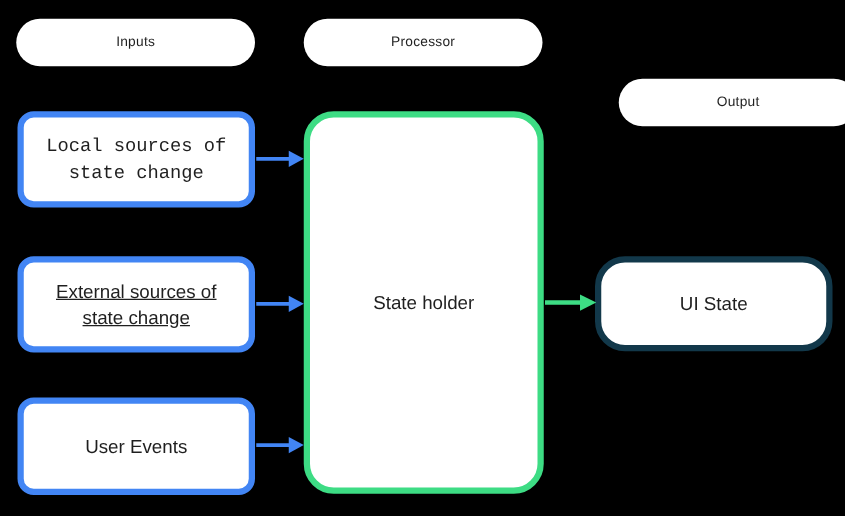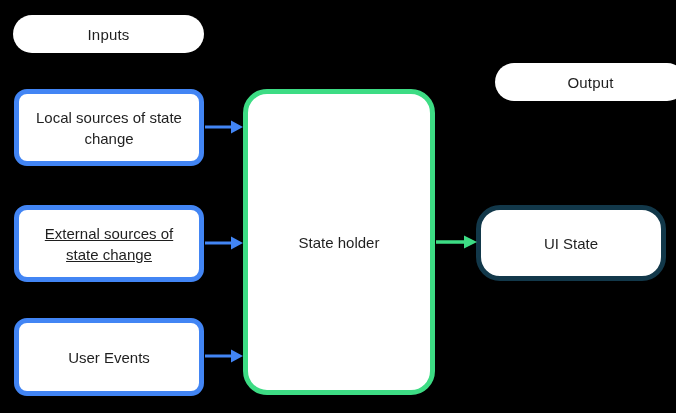--- a/index.html
+++ b/index.html
@@ -7,37 +7,37 @@
     position:relative;width:676px;height:413px;overflow:hidden;
     background:var(--background,#000);
     font-family:"Liberation Sans",sans-serif;
     color:var(--text,#1f1f1f);
   }
   .pill{
     position:absolute;top:15px;height:38px;width:191px;
     background:var(--box-fill,#fff);
     border-radius:19px;
     display:flex;align-items:center;justify-content:center;
-    font-size:15px;font-weight:500;letter-spacing:.2px;
+    font-size:11px;font-weight:500;letter-spacing:.2px;
   }
   #pill-inputs{left:13px;}
   #pill-processor{left:243px;}
   #pill-output{left:495px;margin-top:48px;}
   .box{
     position:absolute;background:var(--box-fill,#fff);
     box-sizing:border-box;
     display:flex;align-items:center;justify-content:center;
     text-align:center;font-size:15px;font-weight:500;line-height:21px;
   }
   .input-box{
     left:14px;width:190px;
     border:5px solid var(--input-border,#4285f4);
     border-radius:13px;
   }
-  #box-local{top:89px;height:77px;}
+  #box-local{top:89px;height:77px;font-family:Liberation Mono, monospace;}
   #box-external{top:205px;height:77px;text-decoration:underline;}
   #box-user-events{top:318px;height:78px;}
   #box-state-holder{
     left:243px;top:89px;width:192px;height:306px;
     border:5px solid var(--processor-border,#3ddc84);
     border-radius:24px;
   }
   #box-ui-state{
     left:476px;top:205px;width:190px;height:76px;
     border:5px solid var(--output-border,#12384a);
@@ -50,20 +50,23 @@
   .arrow-green line{stroke:var(--arrow-green,#3ddc84);stroke-width:3.5;}
   .arrow-green polygon{fill:var(--arrow-green,#3ddc84);}
 </style>
 </head>
 <body>
 
 <div class="canvas">
 
   <div class="pill" id="pill-inputs">
     <span>Inputs</span>
+  </div>
+  <div class="pill" id="pill-processor">
+    <span>Processor</span>
   </div>
   <div class="pill" id="pill-output">
     <span>Output</span>
   </div>
 
   <div class="box input-box" id="box-local">
     <span class="label">Local sources of state change</span>
   </div>
   <div class="box input-box" id="box-external">
     <span class="label">External sources of state change</span>

